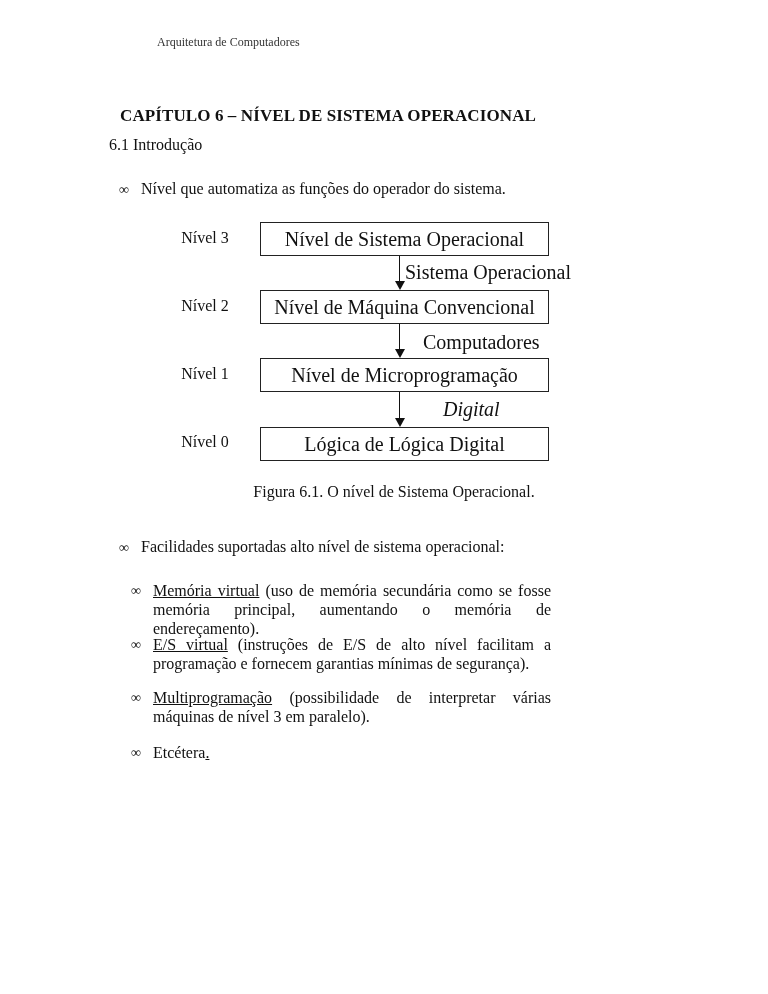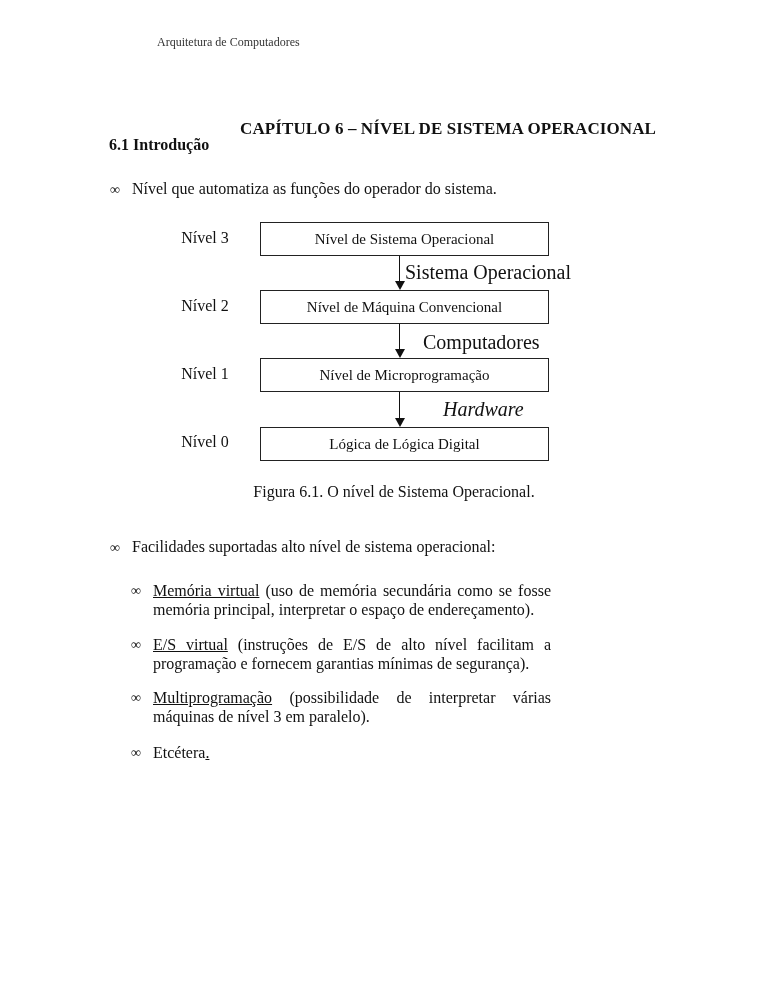--- a/index.html
+++ b/index.html
@@ -1,27 +1,27 @@
 <!DOCTYPE html>
 <html><head>
 <meta charset="utf-8">
 <style>
   html, body { margin: 0; padding: 0; background: #ffffff; }
   body { width: 768px; height: 994px; position: relative; overflow: hidden;
          font-family: "Liberation Serif", "DejaVu Serif", serif; color: #111; }
   .abs { position: absolute; white-space: nowrap; }
   .header { left: 110px; top: 35px; font-size: 12px; color: #333; margin-left: 47px; }
-  .chapter { left: 0; width: 656px; top: 119px; text-align: right; font-size: 17px; font-weight: bold; letter-spacing: 0.1px; }
-  .section { left: 109px; top: 136px; font-size: 16px; font-weight: bold; }
-  .bullet { font-size: 16px; }
+  .chapter { left: 0; width: 656px; top: 106px; text-align: center; font-size: 17px; font-weight: bold; letter-spacing: 0.1px; }
+  .section { left: 109px; top: 136px; font-size: 16px; font-weight: normal; }
+  .bullet { font-size: 16px; margin-left: 9px; }
   .inf { display: inline-block; width: 22px; font-size: 14px; }
   .p1 { left: 110px; top: 180px; }
   .lvl { font-size: 16px; text-align: center; width: 90px; left: 160px; }
   .box { position: absolute; left: 260px; width: 289px; height: 34px; border: 1px solid #222;
-         box-sizing: border-box; display: flex; align-items: center; justify-content: center; font-size: 15px; }
+         box-sizing: border-box; display: flex; align-items: center; justify-content: center; font-size: 20px; }
   .arrow { position: absolute; left: 399px; width: 1px; background: #111; }
   .head { position: absolute; left: 395px; width: 0; height: 0; border-left: 5px solid transparent;
           border-right: 5px solid transparent; border-top: 9px solid #111; }
   .alabel { font-size: 20px; }
   .caption { left: 0; width: 768px; top: 483px; text-align: center; font-size: 16px; padding-left: 10px; }
   .p2 { left: 110px; top: 538px; }
   .sub { left: 131px; font-size: 16px; line-height: 19px; width: 420px; white-space: normal; }
   .sub .inf { position: absolute; left: 0; top: 0; }
   .sub .txt { display: block; padding-left: 22px; text-align: justify; width: 398px; }
   u { text-decoration: underline; }
@@ -52,35 +52,35 @@
 
   <div class="arrow" style="top:324px;height:26px"></div>
   <div class="head" style="top:349px"></div>
   <div class="abs alabel" style="left:423px;top:331px">Computadores</div>
 
   <div class="abs lvl" style="top:365px">Nível 1</div>
   <div class="box" style="top:358px">Nível de Microprogramação</div>
 
   <div class="arrow" style="top:392px;height:27px"></div>
   <div class="head" style="top:418px"></div>
-  <div class="abs alabel" style="left:443px;top:398px;font-style:italic">Hardware</div>
+  <div class="abs alabel" style="left:443px;top:398px;font-style:italic">Digital</div>
 
   <div class="abs lvl" style="top:433px">Nível 0</div>
   <div class="box" style="top:427px">Lógica de Lógica Digital</div>
 </div>
 
 <div class="abs caption">Figura 6.1. O nível de Sistema Operacional.</div>
 
 <div class="abs bullet p2">
   <span class="inf">∞</span><span>Facilidades suportadas alto nível de sistema operacional:</span>
 </div>
 
 <div class="abs sub" style="top:581px">
   <span class="inf">∞</span>
-  <span class="txt"><u>Memória virtual</u><span> (uso de memória secundária como se fosse memória principal, interpretar o espaço de endereçamento).</span></span>
+  <span class="txt"><u>Memória virtual</u><span> (uso de memória secundária como se fosse memória principal, aumentando o memória de endereçamento).</span></span>
 </div>
 
 <div class="abs sub" style="top:635px">
   <span class="inf">∞</span>
   <span class="txt"><u>E/S virtual</u><span> (instruções de E/S de alto nível facilitam a programação e fornecem garantias mínimas de segurança).</span></span>
 </div>
 
 <div class="abs sub" style="top:688px">
   <span class="inf">∞</span>
   <span class="txt"><u>Multiprogramação</u><span> (possibilidade de interpretar várias máquinas de nível 3 em paralelo).</span></span>

